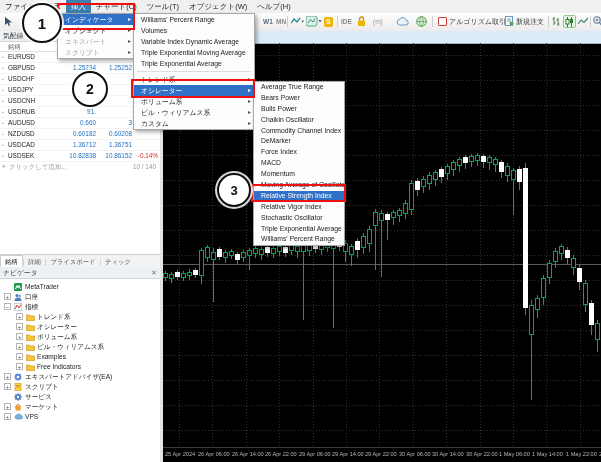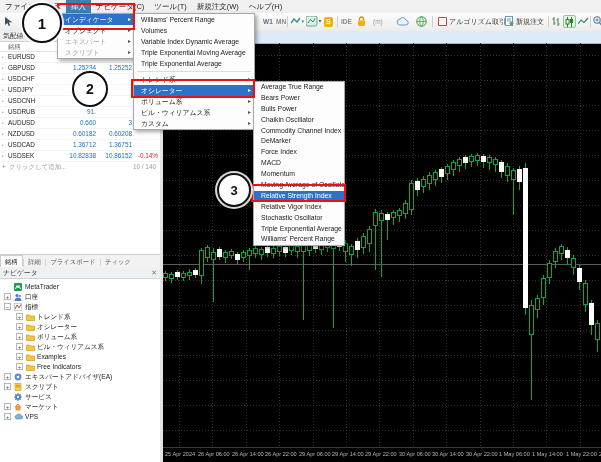--- a/index.html
+++ b/index.html
@@ -79,23 +79,23 @@
 </style>
 </head>
 <body>
 
 <div class="screen">
 
   <div class="menubar" id="menubar">
       <span class="mitem">ファイル</span>
       <span class="mitem">表示</span>
       <span class="mitem active">挿入</span>
-      <span class="mitem">ナビゲータ(C)</span>
+      <span class="mitem">チャート(C)</span>
       <span class="mitem">ツール(T)</span>
-      <span class="mitem">新規注文(W)</span>
+      <span class="mitem">オブジェクト(W)</span>
       <span class="mitem">ヘルプ(H)</span>
     </div>
 
   <div class="toolbar">
     <span class="tb" style="left:3px">
       <svg width="11" height="11" viewBox="0 0 11 11">
           <path d="M2 1 L2 9 L4.4 7 L5.8 10 L7.2 9.4 L5.8 6.6 L9 6.3 Z" fill="#3a4e66"></path>
         </svg>
     </span>
     <span class="tb tf" style="left:261px">W1</span>

